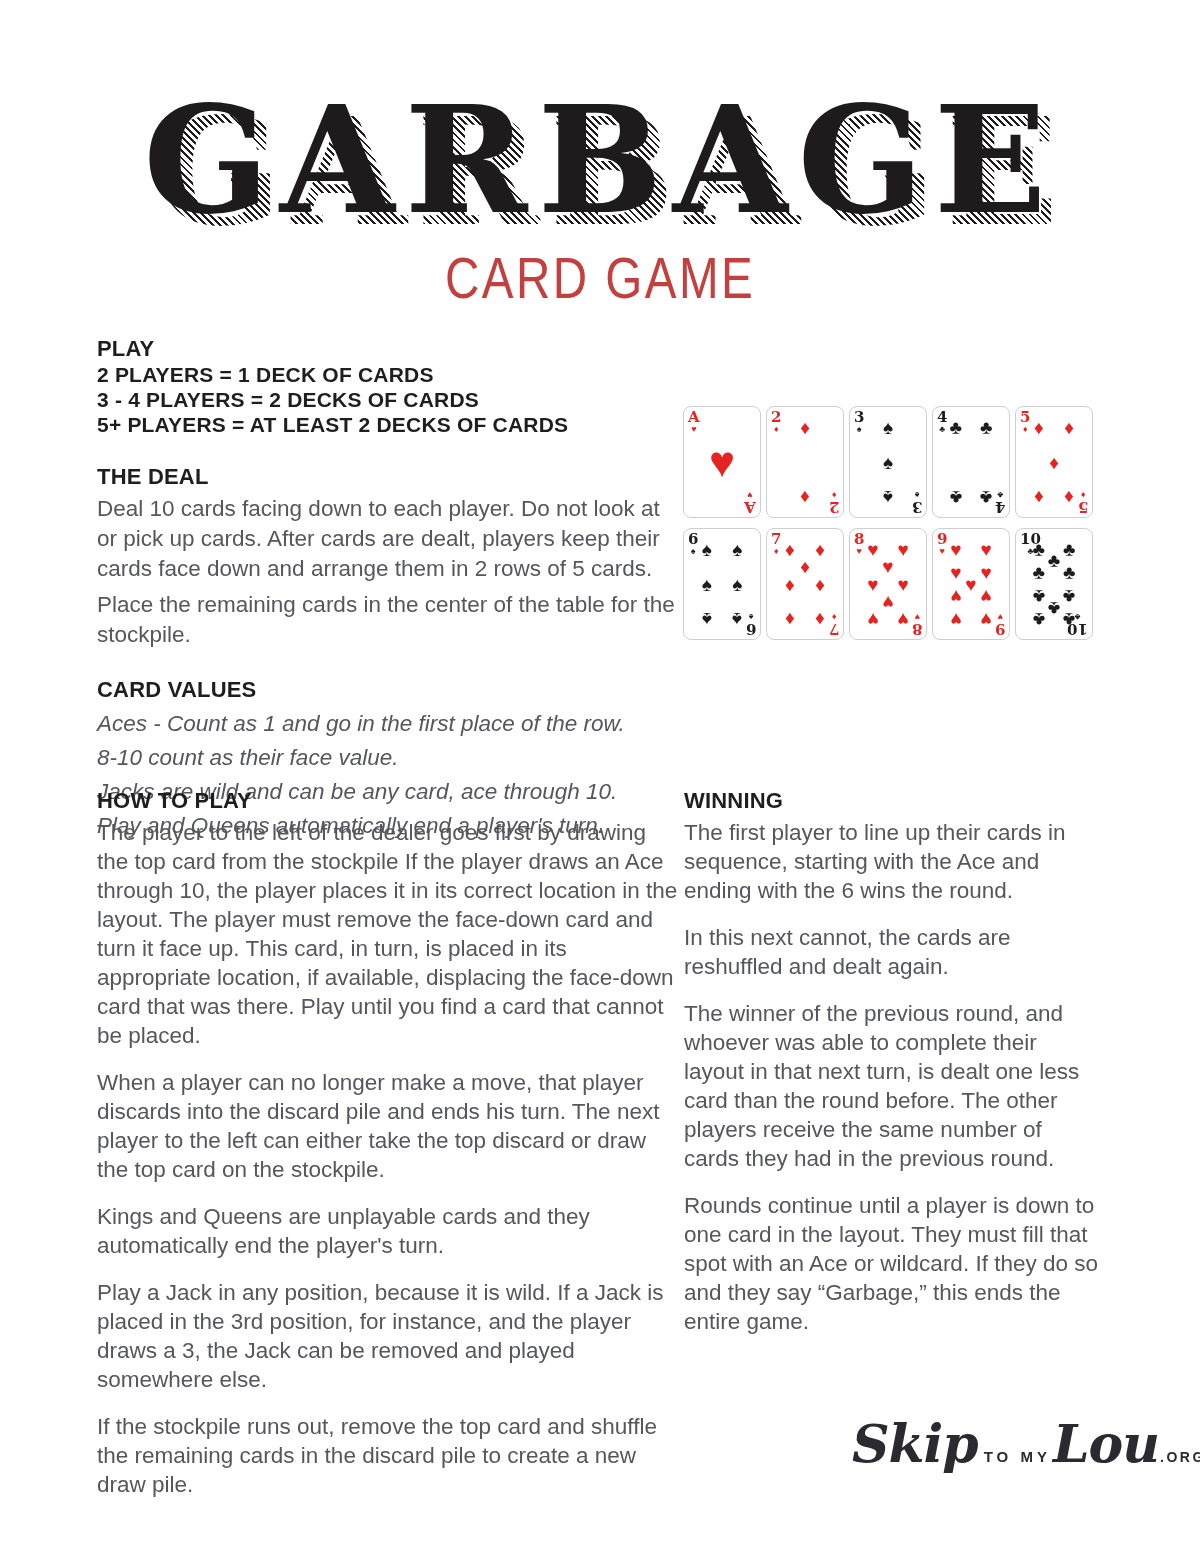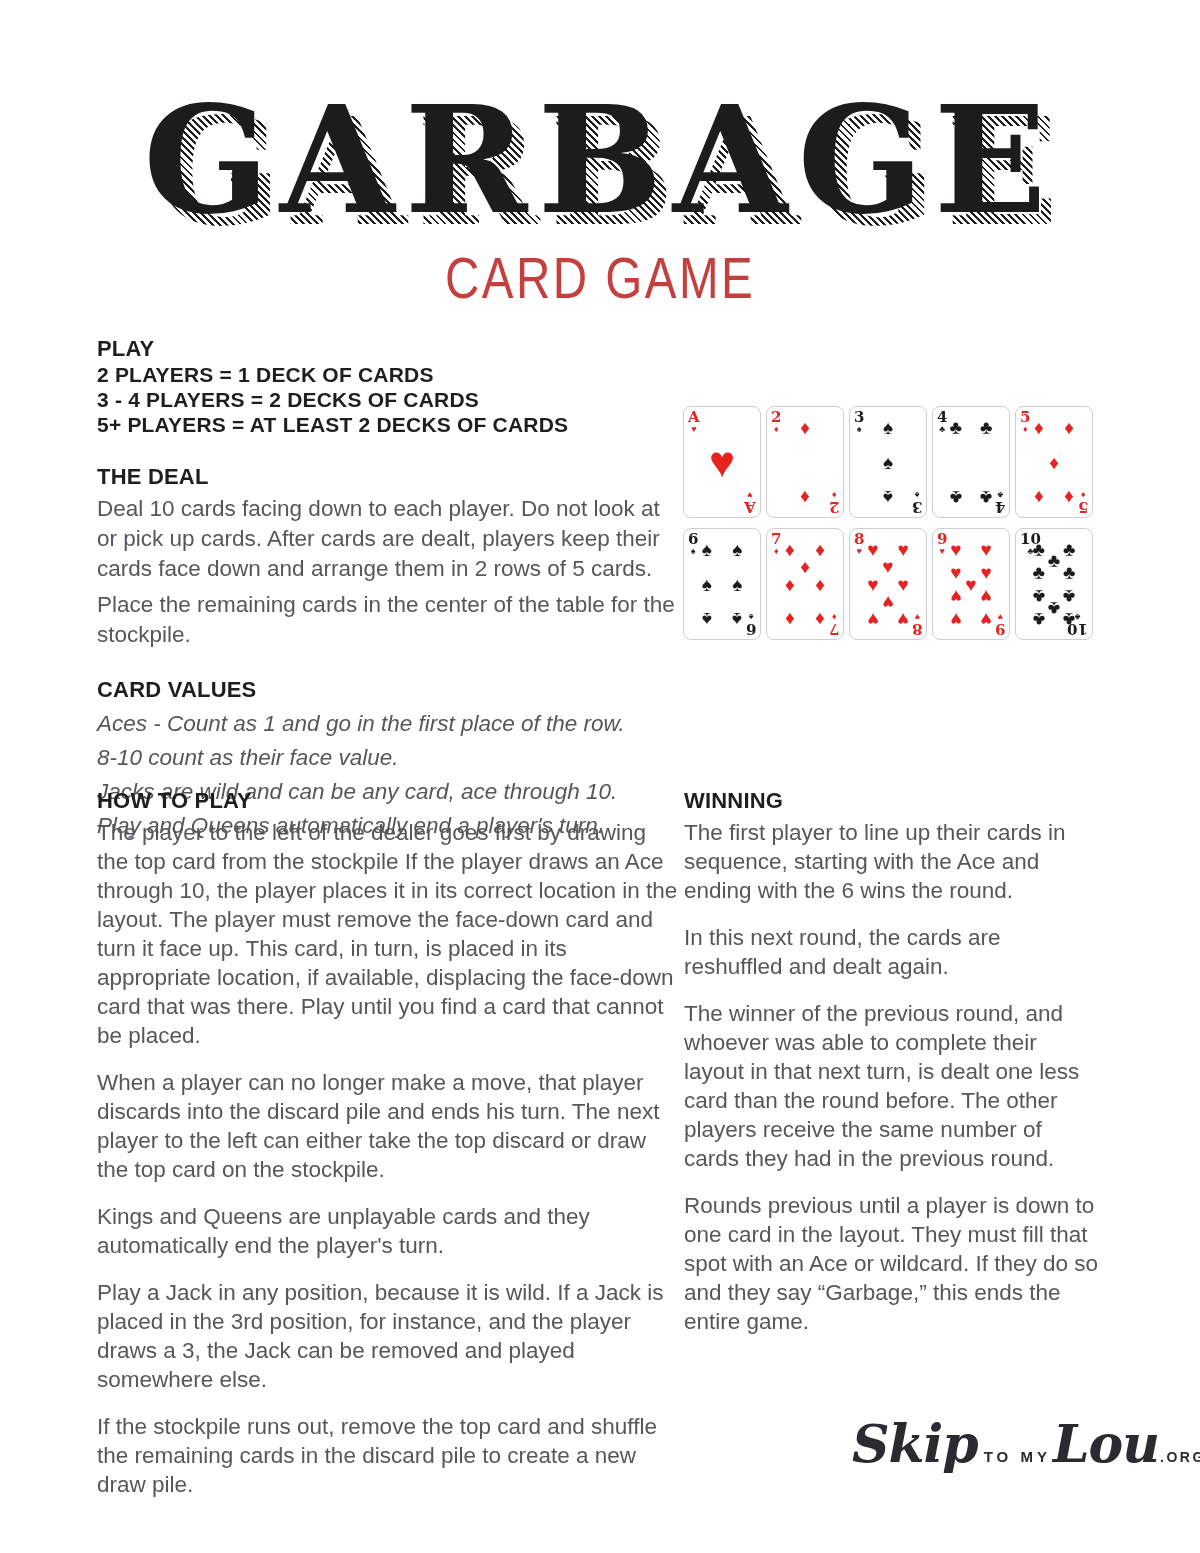--- a/index.html
+++ b/index.html
@@ -319,23 +319,23 @@
         <p class="body-p">Kings and Queens are unplayable cards and they automatically end the player's turn.</p>
         <p class="body-p">Play a Jack in any position, because it is wild. If a Jack is placed in the 3rd position, for instance, and the player draws a 3, the Jack can be removed and played somewhere else.</p>
         <p class="body-p">If the stockpile runs out, remove the top card and shuffle the remaining cards in the discard pile to create a new draw pile.</p>
       </div>
   </section>
 
   <section class="col col-right">
     <h3>WINNING</h3>
     <div>
         <p class="body-p">The first player to line up their cards in sequence, starting with the Ace and ending with the 6 wins the round.</p>
-        <p class="body-p">In this next round, the cards are reshuffled and dealt again.</p>
+        <p class="body-p">In this next cannot, the cards are reshuffled and dealt again.</p>
         <p class="body-p">The winner of the previous round, and whoever was able to complete their layout in that next turn, is dealt one less card than the round before. The other players receive the same number of cards they had in the previous round.</p>
-        <p class="body-p">Rounds previous until a player is down to one card in the layout. They must fill that spot with an Ace or wildcard. If they do so and they say “Garbage,” this ends the entire game.</p>
+        <p class="body-p">Rounds continue until a player is down to one card in the layout. They must fill that spot with an Ace or wildcard. If they do so and they say “Garbage,” this ends the entire game.</p>
       </div>
   </section>
 
   <div class="logo">
     <span class="script">Skip</span>
     <span class="caps">TO MY</span>
     <span class="script">Lou</span>
     <span class="caps org">.ORG</span>
   </div>
 

